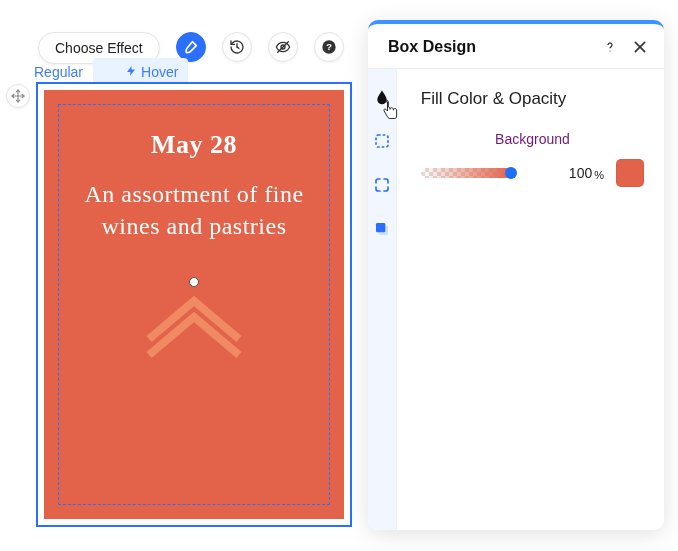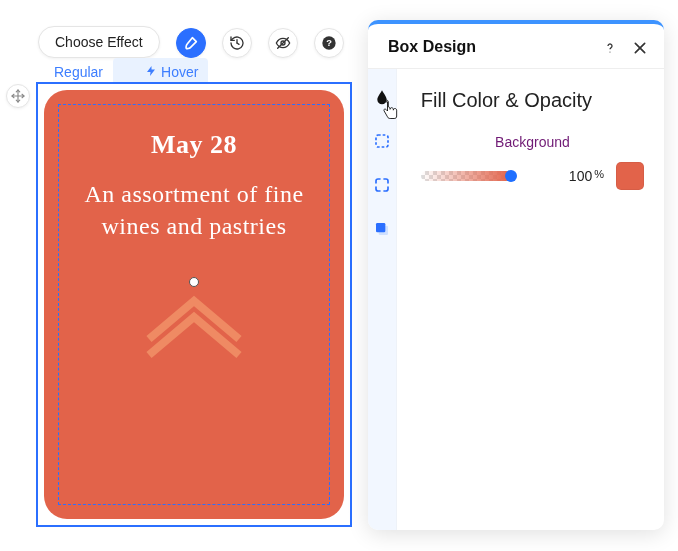--- a/index.html
+++ b/index.html
@@ -8,24 +8,24 @@
     background: #fff;
     width: 678px;
     height: 551px;
     position: relative;
     overflow: hidden;
   }
 
   
   .toolbar {
     position: absolute;
-    top: 26px;
+    top: 32px;
     left: 38px;
     display: flex;
-    align-items: flex-end;
+    align-items: flex-start;
     gap: 16px;
   }
   .choose-effect {
     background: #fff;
     border: 1px solid #e5e5e5;
     border-radius: 18px;
     padding: 7px 16px;
     font-size: 14px;
     color: #222;
     box-shadow: 0 1px 3px rgba(0,0,0,0.06);
@@ -48,21 +48,21 @@
     background: #2b6fff;
     border-color: #2b6fff;
     color: #fff;
   }
   .circ-btn svg { display: block; }
 
   
   .tabs {
     position: absolute;
     top: 58px;
-    left: 44px;
+    left: 24px;
     display: flex;
     align-items: center;
     gap: 0;
     font-size: 14px;
   }
   .tab {
     padding: 6px 10px 6px 10px;
     color: #3d7eff;
     cursor: pointer;
     display: flex;
@@ -112,21 +112,20 @@
     height: 100%;
     background: #e2634a;
     position: relative;
     display: flex;
     flex-direction: column;
     align-items: center;
     padding: 30px 22px 0 22px;
     text-align: center;
     color: #fff;
     font-family: Georgia, 'Times New Roman', serif;
-    border-radius: 23px;
   }
   .dash-inset {
     position: absolute;
     top: 14px;
     left: 14px;
     right: 14px;
     bottom: 14px;
     border: 1px dashed #2b6fff;
     pointer-events: none;
   }
@@ -190,21 +189,21 @@
     background: #fff;
     border-radius: 10px;
     box-shadow: 0 4px 22px rgba(0,0,0,0.12);
     overflow: hidden;
     border-top: 4px solid #3d93ff;
     display: flex;
     flex-direction: column;
   }
   .panel-header {
     display: flex;
-    align-items: flex-end;
+    align-items: center;
     justify-content: space-between;
     padding: 14px 16px 12px 20px;
     border-bottom: 1px solid #eee;
   }
   .panel-title {
     font-size: 16px;
     font-weight: 600;
     color: #111;
   }
   .panel-header .right {
@@ -243,21 +242,21 @@
     position: absolute;
     top: 14px;
     left: 10px;
     pointer-events: none;
   }
   .panel-content {
     flex: 1;
     padding: 20px 20px 0 24px;
   }
   .section-title {
-    font-size: 20px;
+    font-size: 17px;
     color: #222;
     margin-bottom: 22px;
   }
   .label {
     font-size: 14px;
     color: #701a75;
     margin-bottom: 12px;
     text-align: center;
   }
   .slider-row {
@@ -289,21 +288,21 @@
     height: 12px;
     background: #1f6fff;
     border-radius: 50%;
     transform: translateY(-50%);
     cursor: pointer;
   }
   .val {
     font-size: 14px;
     color: #222;
     display:flex;
-    align-items:flex-start;
+    align-items:flex-end;
     gap:2px;
     margin-left:46px;
   }
   .val .pct { font-size: 11px; }
   .swatch {
     width: 28px;
     height: 28px;
     border-radius: 5px;
     background: #e2634a;
     border: 1px solid rgba(0,0,0,0.05);

